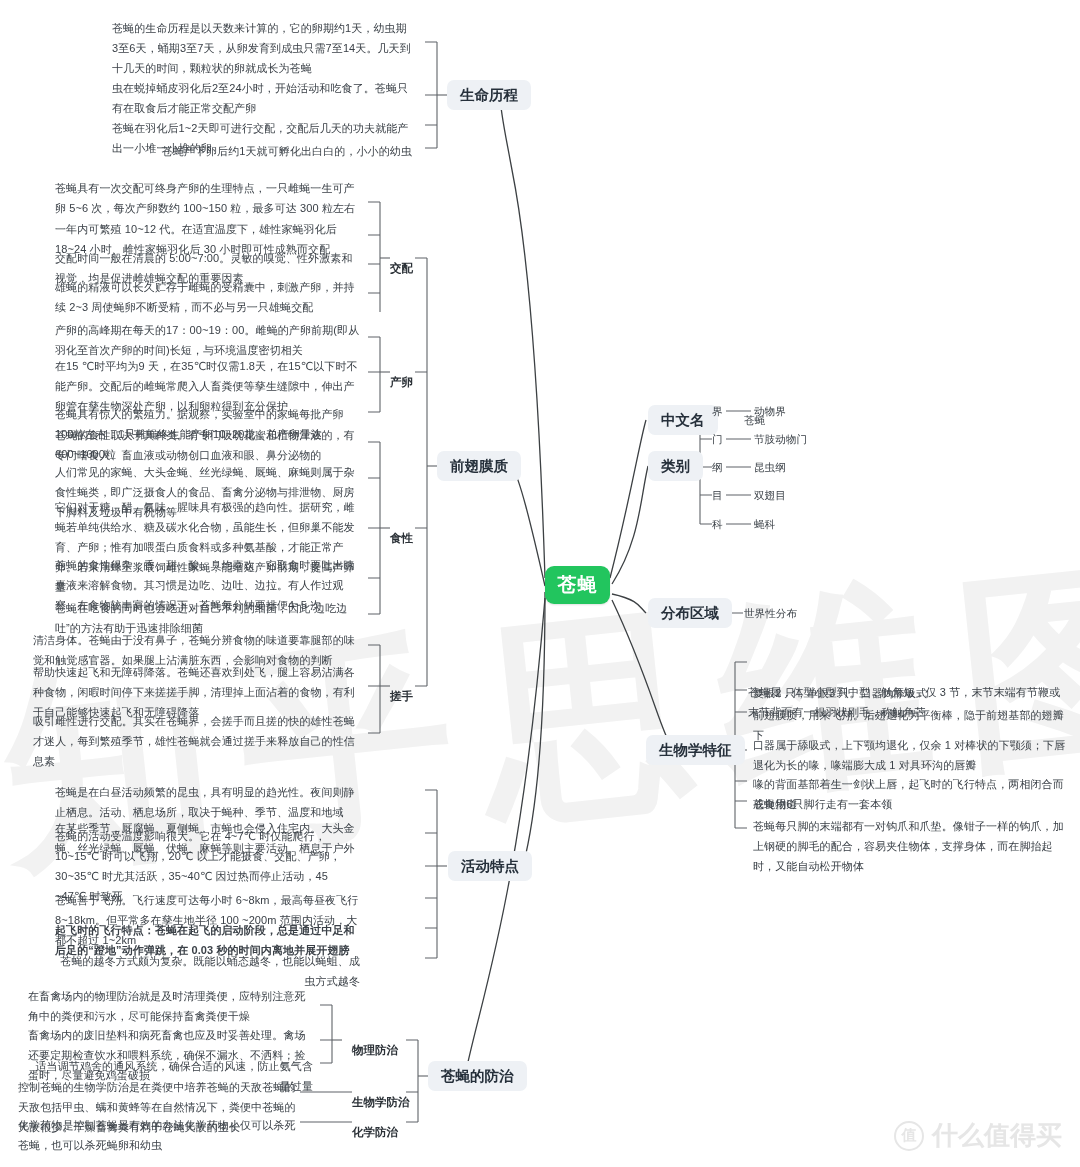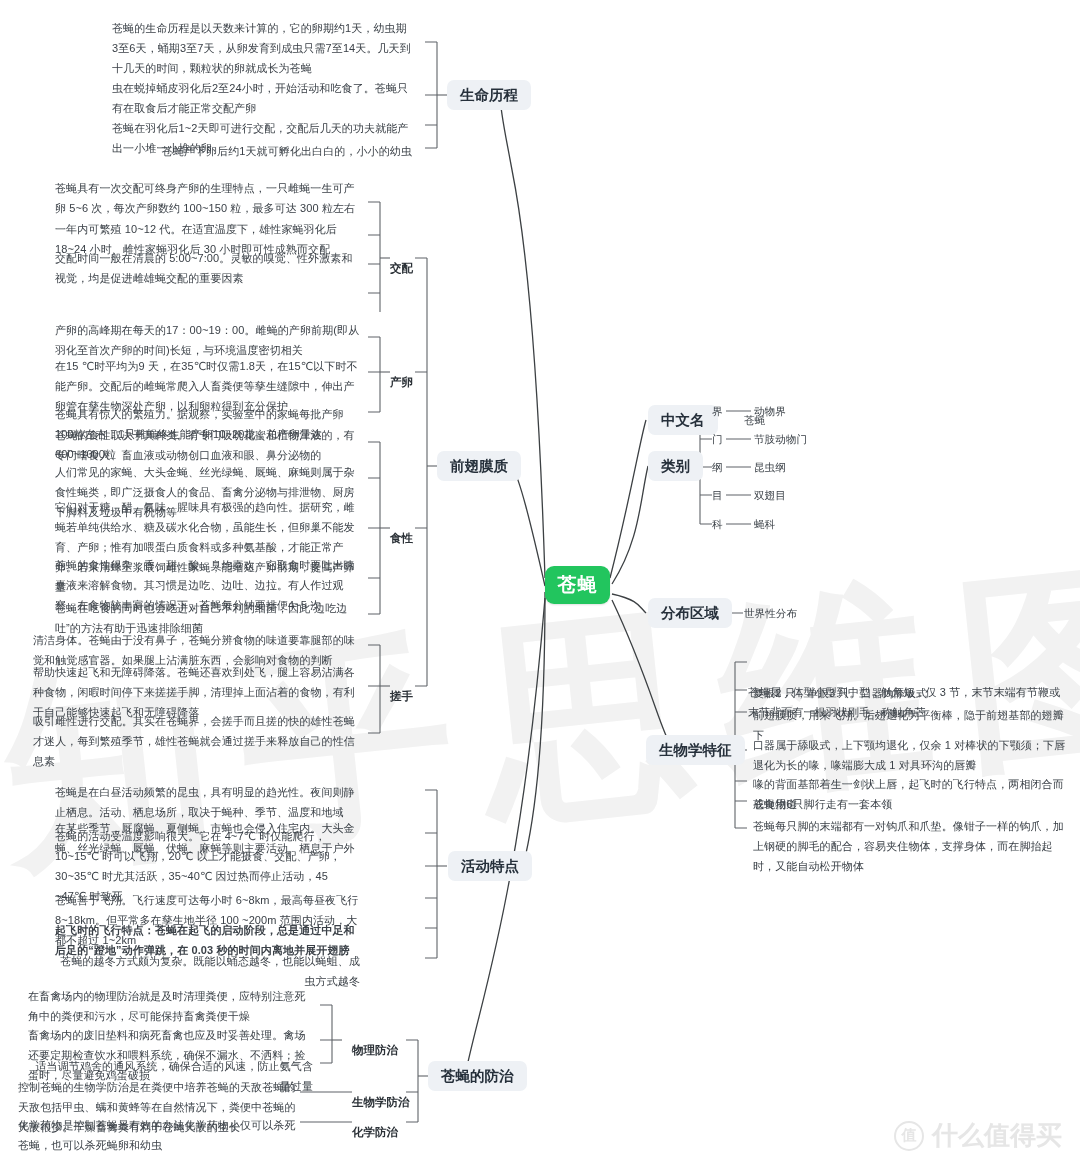--- a/index.html
+++ b/index.html
@@ -148,20 +148,21 @@
   <div class="node lvl1" style="left:437px;top:451px;">前翅膜质</div>
 
   <div class="node lvl2" style="left:390px;top:252px;">交配</div>
   <div class="node lvl2" style="left:390px;top:366px;">产卵</div>
   <div class="node lvl2" style="left:390px;top:522px;">食性</div>
   <div class="node lvl2" style="left:390px;top:680px;">搓手</div>
 
   <div class="node leaf left" style="left:55px;top:178px;width:305px;">苍蝇具有一次交配可终身产卵的生理特点，一只雌蝇一生可产卵 5~6 次，每次产卵数约 100~150 粒，最多可达 300 粒左右</div>
   <div class="node leaf left" style="left:55px;top:219px;width:305px;">一年内可繁殖 10~12 代。在适宜温度下，雄性家蝇羽化后 18~24 小时、雌性家蝇羽化后 30 小时即可性成熟而交配</div>
   <div class="node leaf left" style="left:55px;top:248px;width:305px;">交配时间一般在清晨的 5:00~7:00。灵敏的嗅觉、性外激素和视觉，均是促进雌雄蝇交配的重要因素</div>
+  <div class="node leaf left" style="left:55px;top:277px;width:305px;">雄蝇的精液可以长久贮存于雌蝇的受精囊中，刺激产卵，并持续 2~3 周使蝇卵不断受精，而不必与另一只雄蝇交配</div>
 
   <div class="node leaf left" style="left:55px;top:320px;width:305px;">产卵的高峰期在每天的17：00~19：00。雌蝇的产卵前期(即从羽化至首次产卵的时间)长短，与环境温度密切相关</div>
   <div class="node leaf left" style="left:55px;top:356px;width:305px;">在15 ℃时平均为9 天，在35℃时仅需1.8天，在15℃以下时不能产卵。交配后的雌蝇常爬入人畜粪便等孳生缝隙中，伸出产卵管在孳生物深处产卵，以利卵粒得到充分保护</div>
   <div class="node leaf left" style="left:55px;top:404px;width:305px;">苍蝇具有惊人的繁殖力。据观察，实验室中的家蝇每批产卵100粒左右，1只雌蝇终生能产卵10~20批，总产卵量达600~1000粒</div>
 
   <div class="node leaf left" style="left:55px;top:425px;width:305px;">苍蝇的食性取决于其种类。有专门吸吮花蜜和植物汁液的，有专门嗜食人、畜血液或动物创口血液和眼、鼻分泌物的</div>
   <div class="node leaf left" style="left:55px;top:462px;width:305px;">人们常见的家蝇、大头金蝇、丝光绿蝇、厩蝇、麻蝇则属于杂食性蝇类，即广泛摄食人的食品、畜禽分泌物与排泄物、厨房下脚料及垃圾中有机物等</div>
   <div class="node leaf left" style="left:55px;top:497px;width:305px;">它们对于糖、醋、氨味、腥味具有极强的趋向性。据研究，雌蝇若单纯供给水、糖及碳水化合物，虽能生长，但卵巢不能发育、产卵；惟有加喂蛋白质食料或多种氨基酸，才能正常产卵。若采用蜂王浆喂饲雌性家蝇，能缩短产卵前期，提高产卵量</div>
   <div class="node leaf left" style="left:55px;top:555px;width:305px;">苍蝇的食性很杂，香、甜、酸、臭均喜欢，它取食时要吐出嗉囊液来溶解食物。其习惯是边吃、边吐、边拉。有人作过观察，在食物较丰富的情况下，苍蝇每分钟要排便4~5 次</div>
   <div class="node leaf left" style="left:55px;top:598px;width:305px;">苍蝇在吃食的同时也会吃进对自己不利的细菌，因此“边吃边吐”的方法有助于迅速排除细菌</div>

